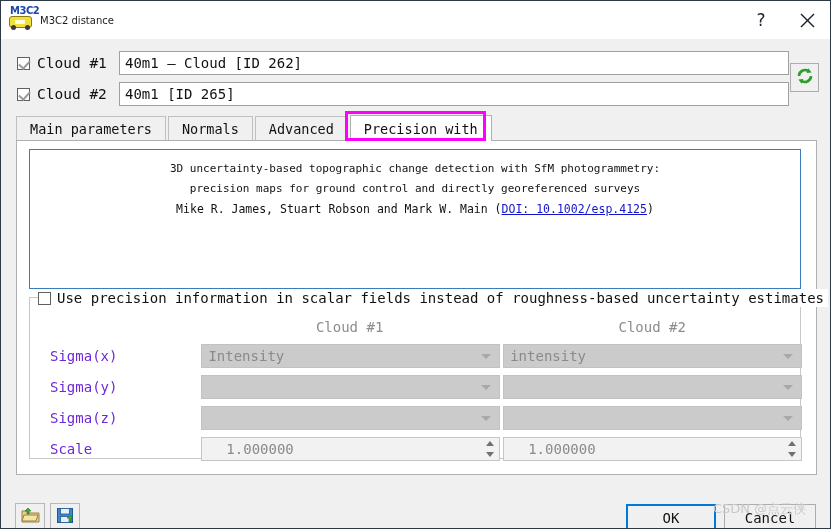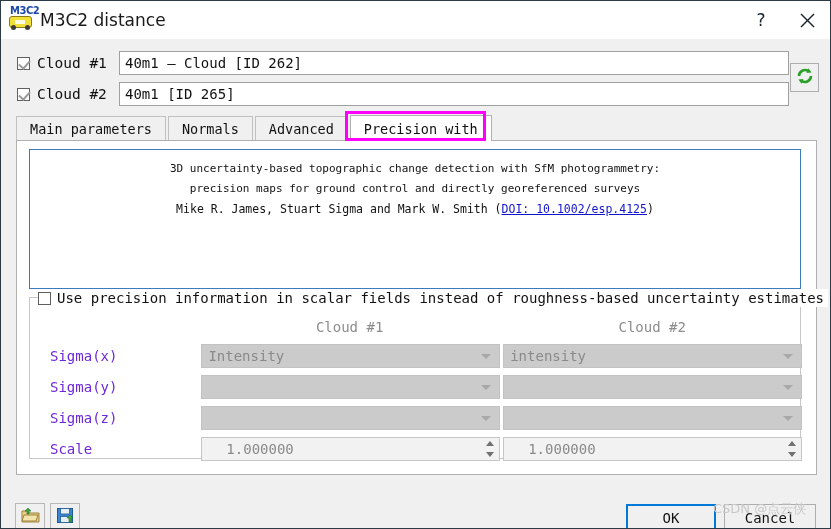--- a/index.html
+++ b/index.html
@@ -54,21 +54,21 @@
   }
   .app-icon .body::before { left: 1px; }
   .app-icon .body::after { right: 1px; }
   .app-icon .slot {
     position: absolute; left: 7px; top: 13px;
     width: 10px; height: 4px;
     background: #ffffff; opacity: .85;
   }
   .title-text {
     font-family: "DejaVu Sans", "Liberation Sans", sans-serif;
-    font-size: 17px; color: #1a1a1a;
+    font-size: 10px; color: #1a1a1a;
     white-space: nowrap;
   }
   .title-spacer { flex: 1 1 auto; }
   .title-btn {
     width: 46px; height: 38px;
     display: flex; align-items: center; justify-content: center;
     color: #1a2430;
     font-family: "DejaVu Sans", sans-serif;
     cursor: default;
   }
@@ -372,21 +372,21 @@
     <div class="tab">Advanced</div>
     <div class="tab active">Precision with</div>
   </div>
   <div class="tab-highlight"></div>
 
   <div class="tabpage">
 
     <div class="citation-box">
       <div class="cit-line">3D uncertainty-based topographic change detection with SfM photogrammetry:</div>
       <div class="cit-line">precision maps for ground control and directly georeferenced surveys</div>
-      <div class="cit-authors"><span>Mike R. James, Stuart Sigma and Mark W. Smith (</span><a href="#">DOI: 10.1002/esp.4125</a><span>)</span></div>
+      <div class="cit-authors"><span>Mike R. James, Stuart Robson and Mark W. Main (</span><a href="#">DOI: 10.1002/esp.4125</a><span>)</span></div>
     </div>
 
     <div class="precision-group">
       <div class="group-check">
         <div class="chk empty"></div>
         <div class="group-check-label">Use precision information in scalar fields instead of roughness-based uncertainty estimates</div>
       </div>
 
       <div class="grid">
         <div class="grid-row header">

